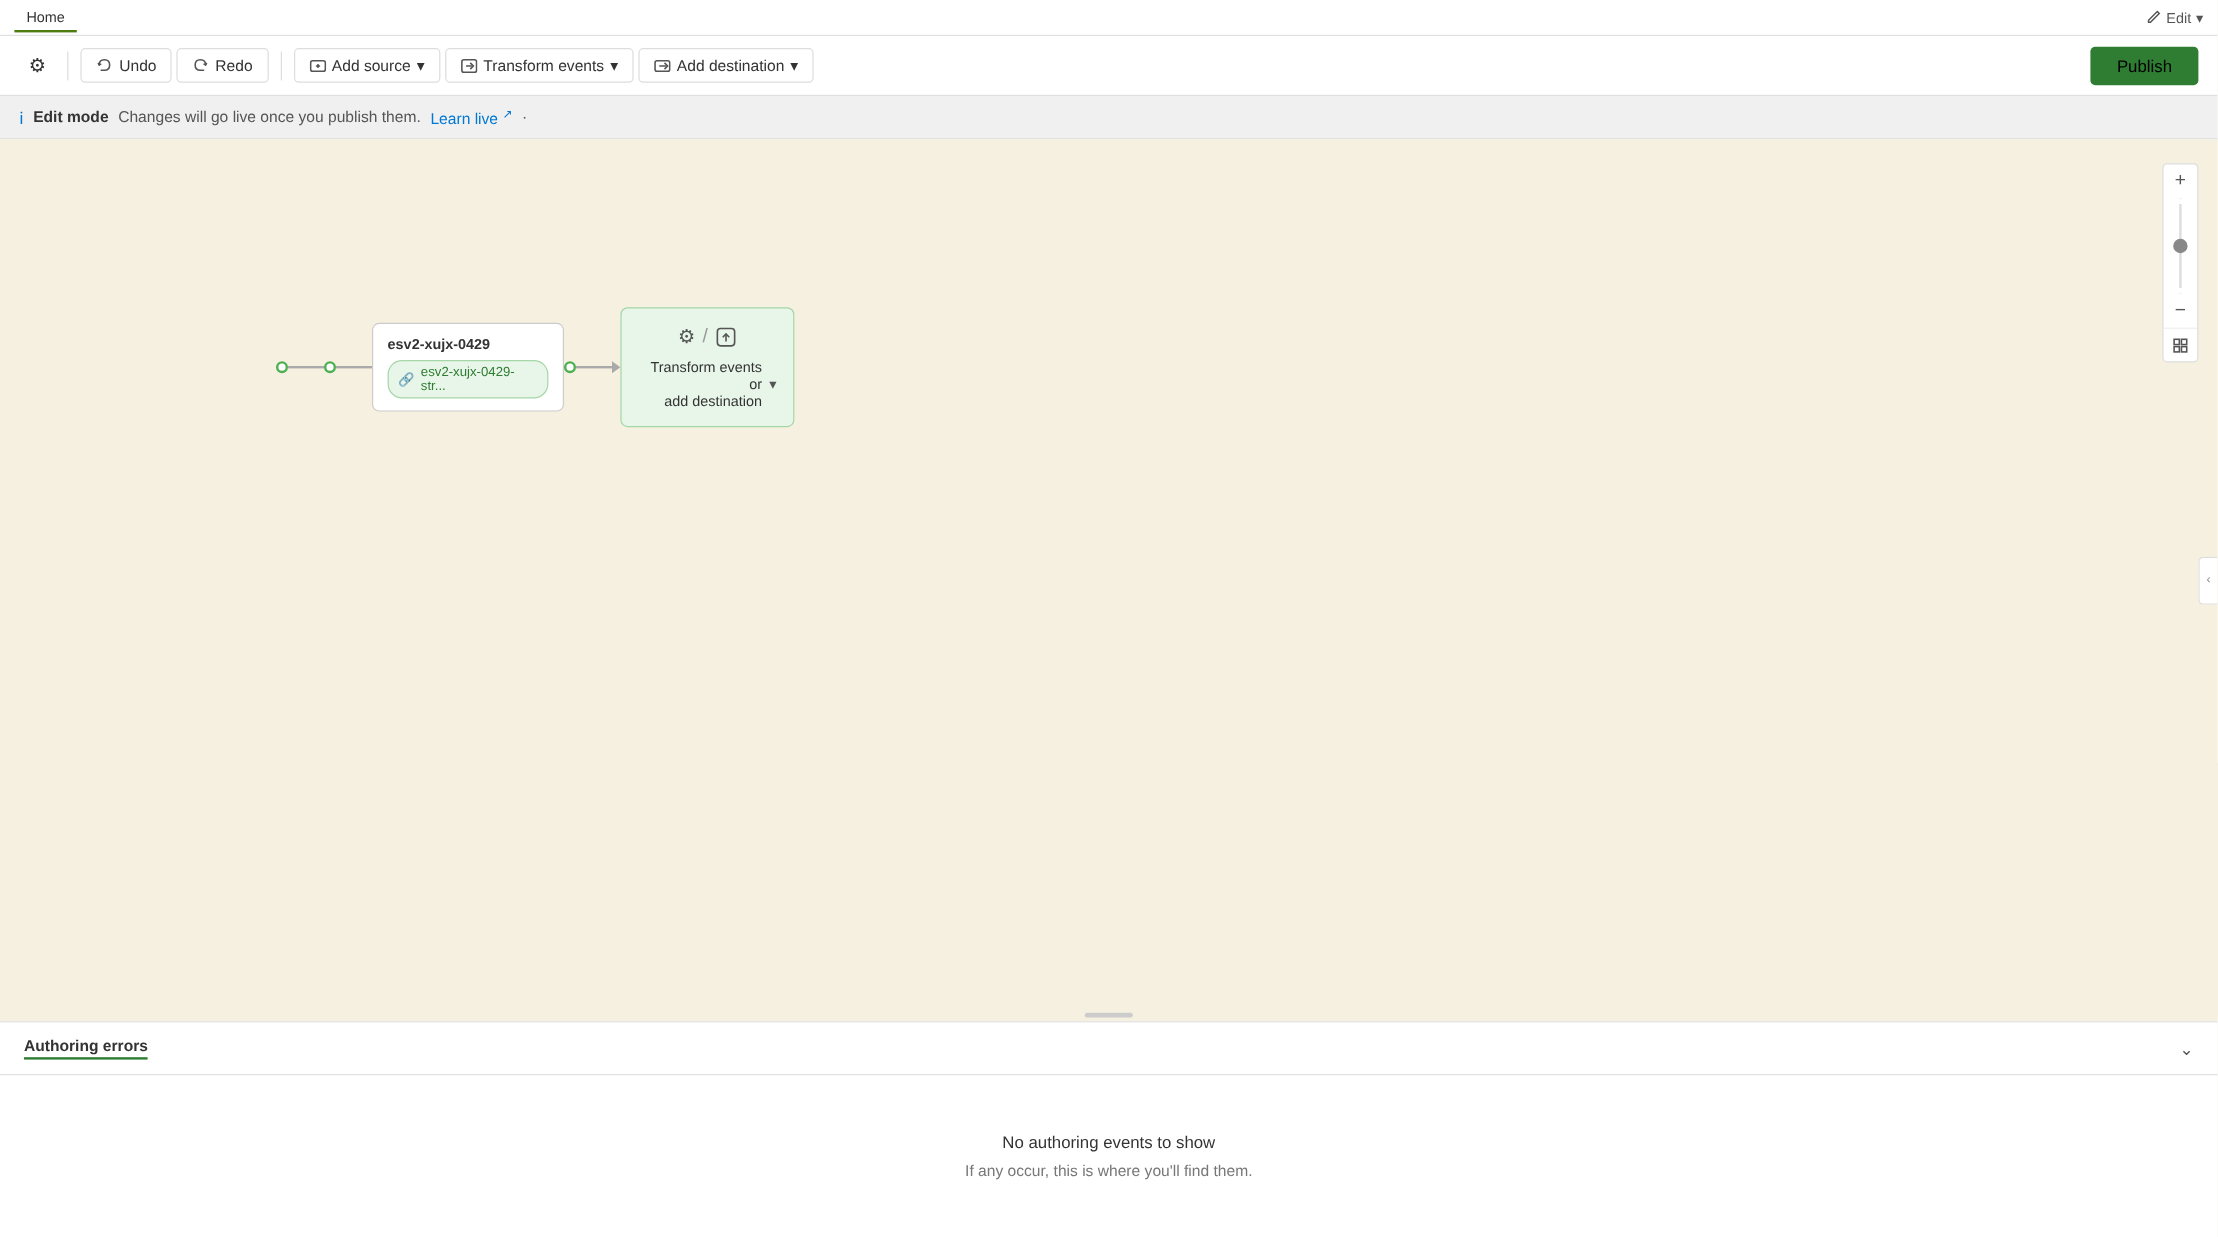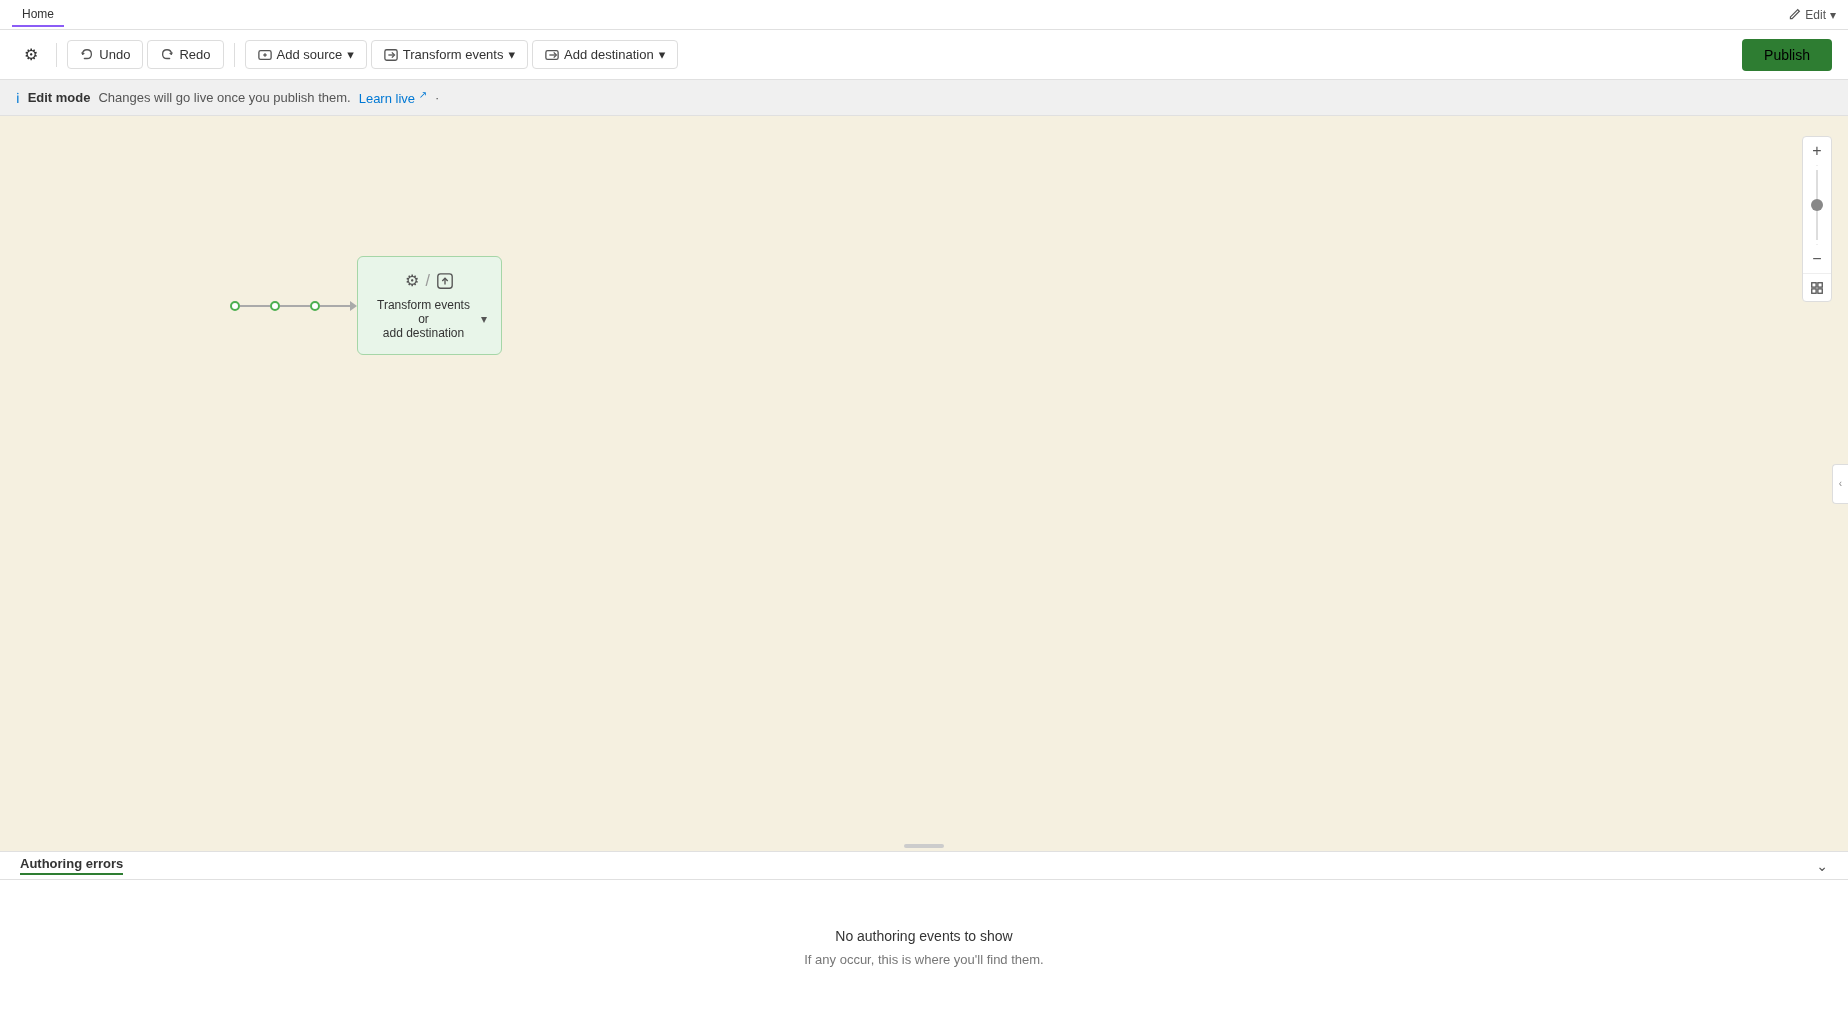--- a/index.html
+++ b/index.html
@@ -11,21 +11,21 @@
       background: #fff;
       border-bottom: 1px solid #e0e0e0;
       display: flex;
       align-items: center;
       padding: 0 12px;
     }
     .title-bar-tab {
       font-size: 12px;
       color: #333;
       padding: 4px 10px;
-      border-bottom: 2px solid #8b5cf6;
+      border-bottom: 2px solid #4d7c0f;
     }
     .title-bar-edit {
       margin-left: auto;
       font-size: 12px;
       color: #555;
       display: flex;
       align-items: center;
       gap: 4px;
       cursor: pointer;
     }
@@ -266,21 +266,21 @@
     .transform-node-icons {
       display: flex;
       align-items: center;
       gap: 6px;
       font-size: 16px;
       color: #555;
     }
     .transform-node-label {
       font-size: 12px;
       color: #333;
-      text-align: center;
+      text-align: right;
     }
     .transform-node-chevron {
       color: #555;
       font-size: 12px;
     }
 
     
     .right-panel-toggle {
       position: absolute;
       right: 0;
@@ -302,21 +302,21 @@
 
     
     .bottom-panel {
       width: 100%;
       height: 180px;
       background: #fff;
       border-top: 1px solid #e0e0e0;
       position: relative;
     }
     .bottom-panel-header {
-      height: 28px;
+      height: 44px;
       display: flex;
       align-items: center;
       padding: 0 20px;
       border-bottom: 1px solid #e0e0e0;
     }
     .bottom-panel-title {
       font-size: 13px;
       font-weight: 600;
       color: #333;
       border-bottom: 2px solid #2e7d32;
@@ -450,20 +450,27 @@
   <div class="flow-container">
 
 
     <div class="connector">
       <div class="connector-dot"></div>
       <div class="connector-line"></div>
       <div class="connector-dot"></div>
       <div class="connector-line"></div>
     </div>
 
+    <div class="event-node">
+      <div class="event-node-title">esv2-xujx-0429</div>
+      <div class="event-node-chip">
+        <span class="chip-icon">🔗</span>
+        <span>esv2-xujx-0429-str...</span>
+      </div>
+    </div>
 
     <div class="connector">
       <div class="connector-dot" style="border-color:#4caf50;"></div>
       <div class="connector-line"></div>
       <div class="connector-arrow"></div>
     </div>
 
     <div class="transform-node">
       <div class="transform-node-icons">
         <span>⚙</span>

